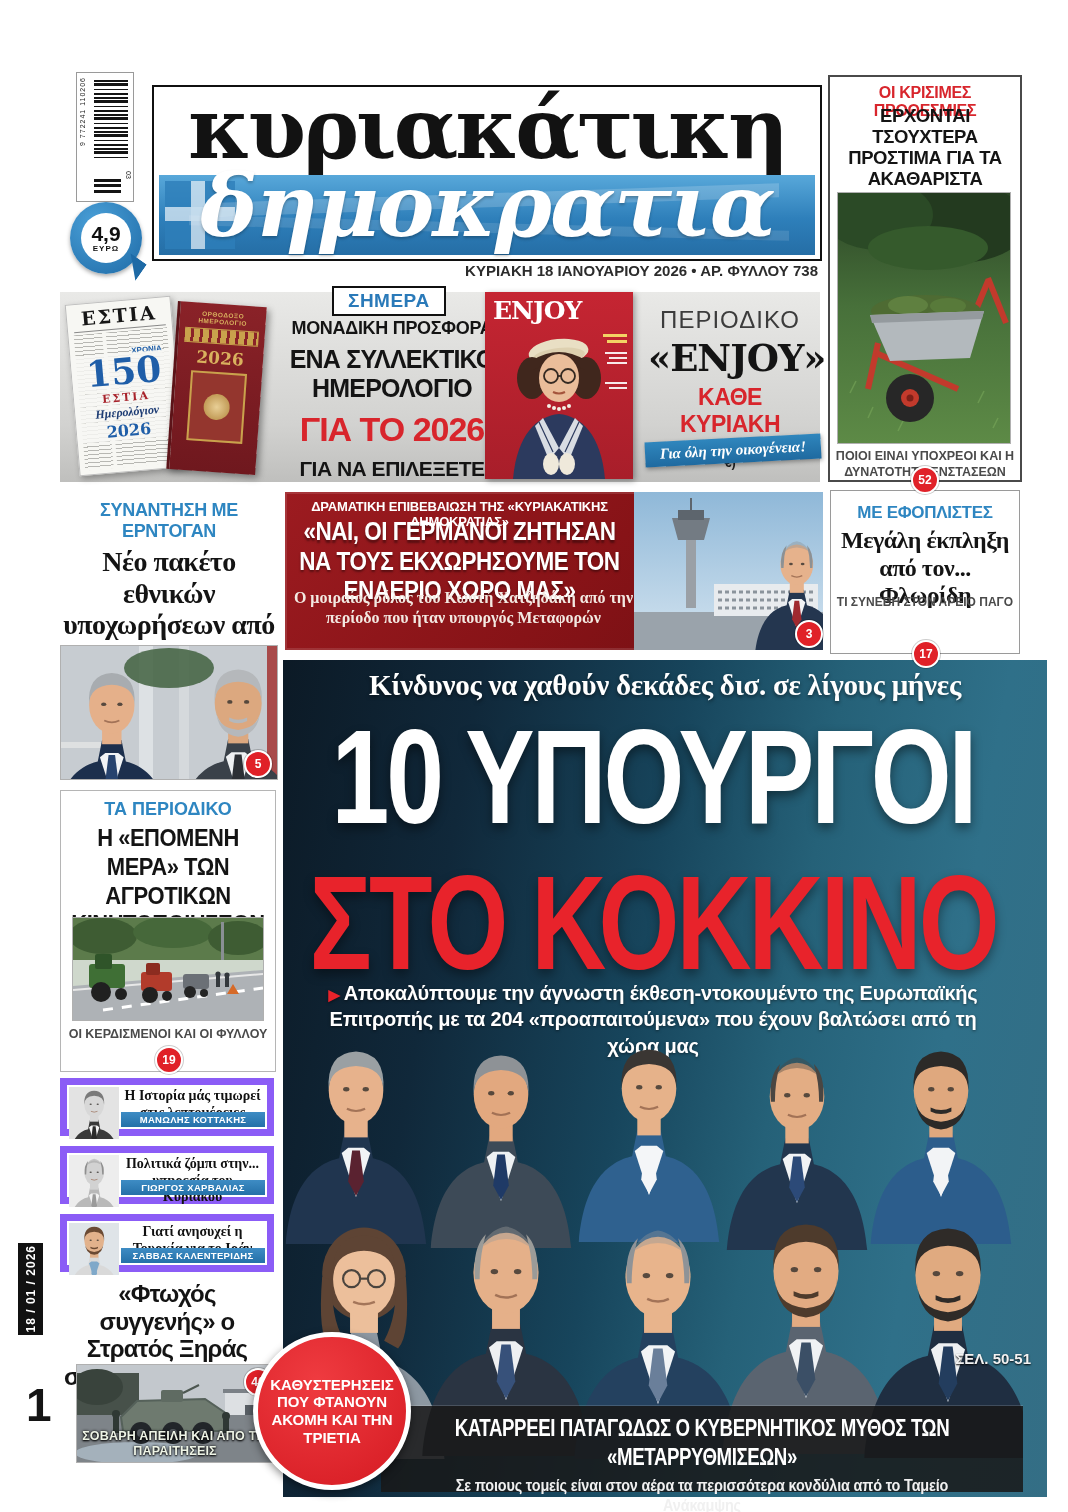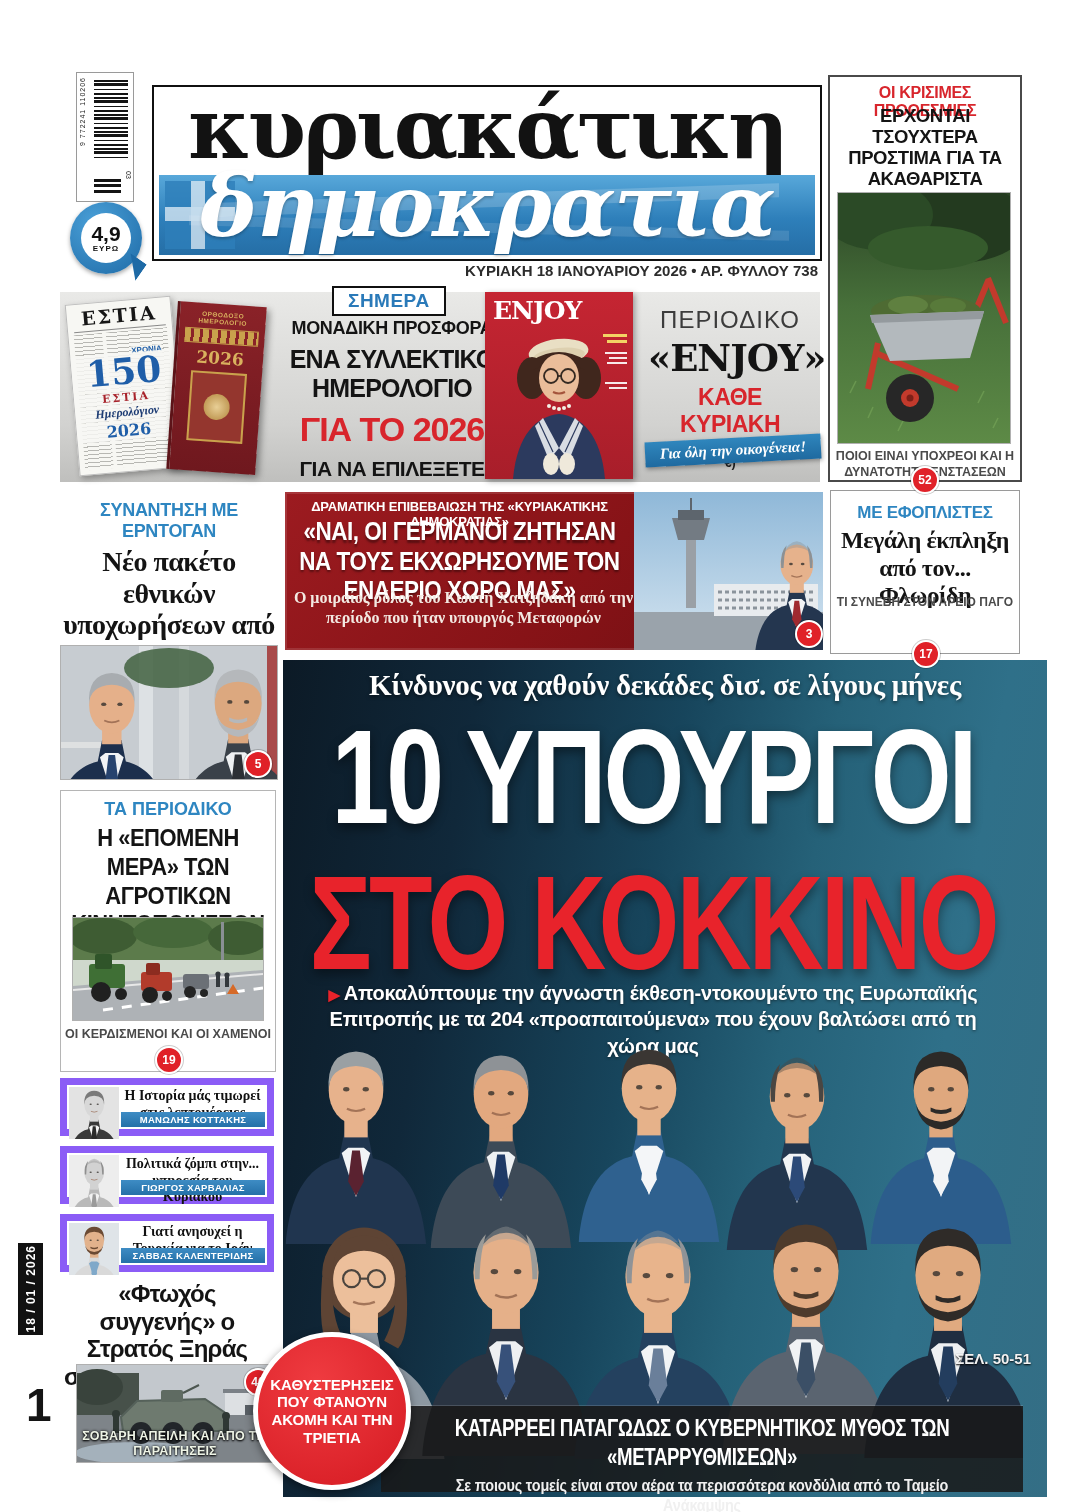--- a/index.html
+++ b/index.html
@@ -534,21 +534,21 @@
           <circle cx="131" cy="75" r="4" fill="#242424"></circle>
         <g fill="#33383c">
             <rect x="143" y="58" width="4" height="11"></rect>
             <circle cx="145" cy="56" r="2.6"></circle>
             <rect x="152" y="59" width="4" height="10"></rect>
             <circle cx="154" cy="57" r="2.6"></circle>
           </g>
         <path d="M160,66 l6,10 h-12 Z" fill="#d66a28"></path>
       </svg>
     </div>
-    <div id="farm-cap">ΟΙ ΚΕΡΔΙΣΜΕΝΟΙ ΚΑΙ ΟΙ ΧΑΜΕΝΟΙ</div>
+    <div id="farm-cap">ΟΙ ΚΕΡΔΙΣΜΕΝΟΙ ΚΑΙ ΟΙ ΦΥΛΛΟΥ</div>
   </div>
   <div class="badge" id="badge-19">19</div>
 
   <div class="colstrip" id="col1">
     <div class="pic">
       <svg width="50" height="52" viewBox="0 0 50 52">
           <rect width="50" height="52" fill="#e3e3e3"></rect>
         <g transform="translate(-3,-2) scale(0.47)">
             <use href="#sil-man" style="--skin:#d8d8d8;--hair:#7a7a7a;--suit:#3a3a3a;--shirt:#f4f4f4;--tie:#2a2a2a;"></use>
           </g>

